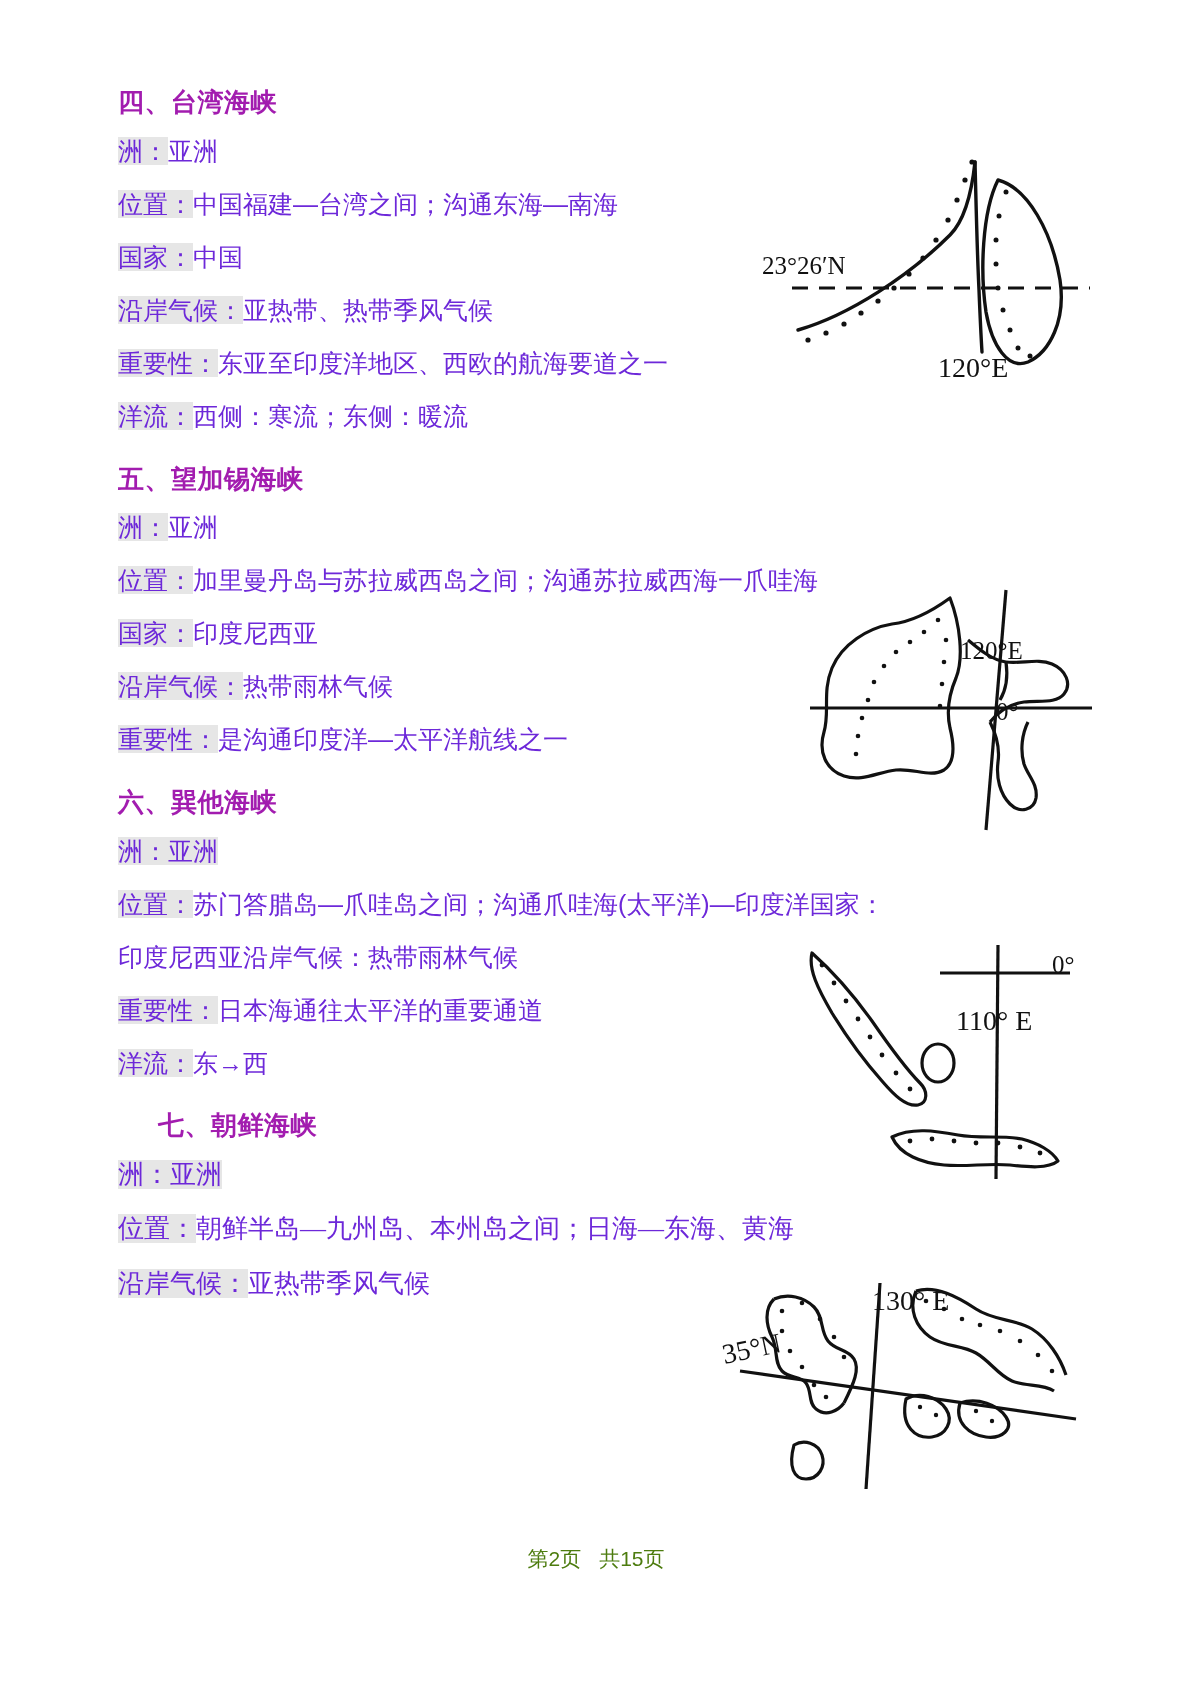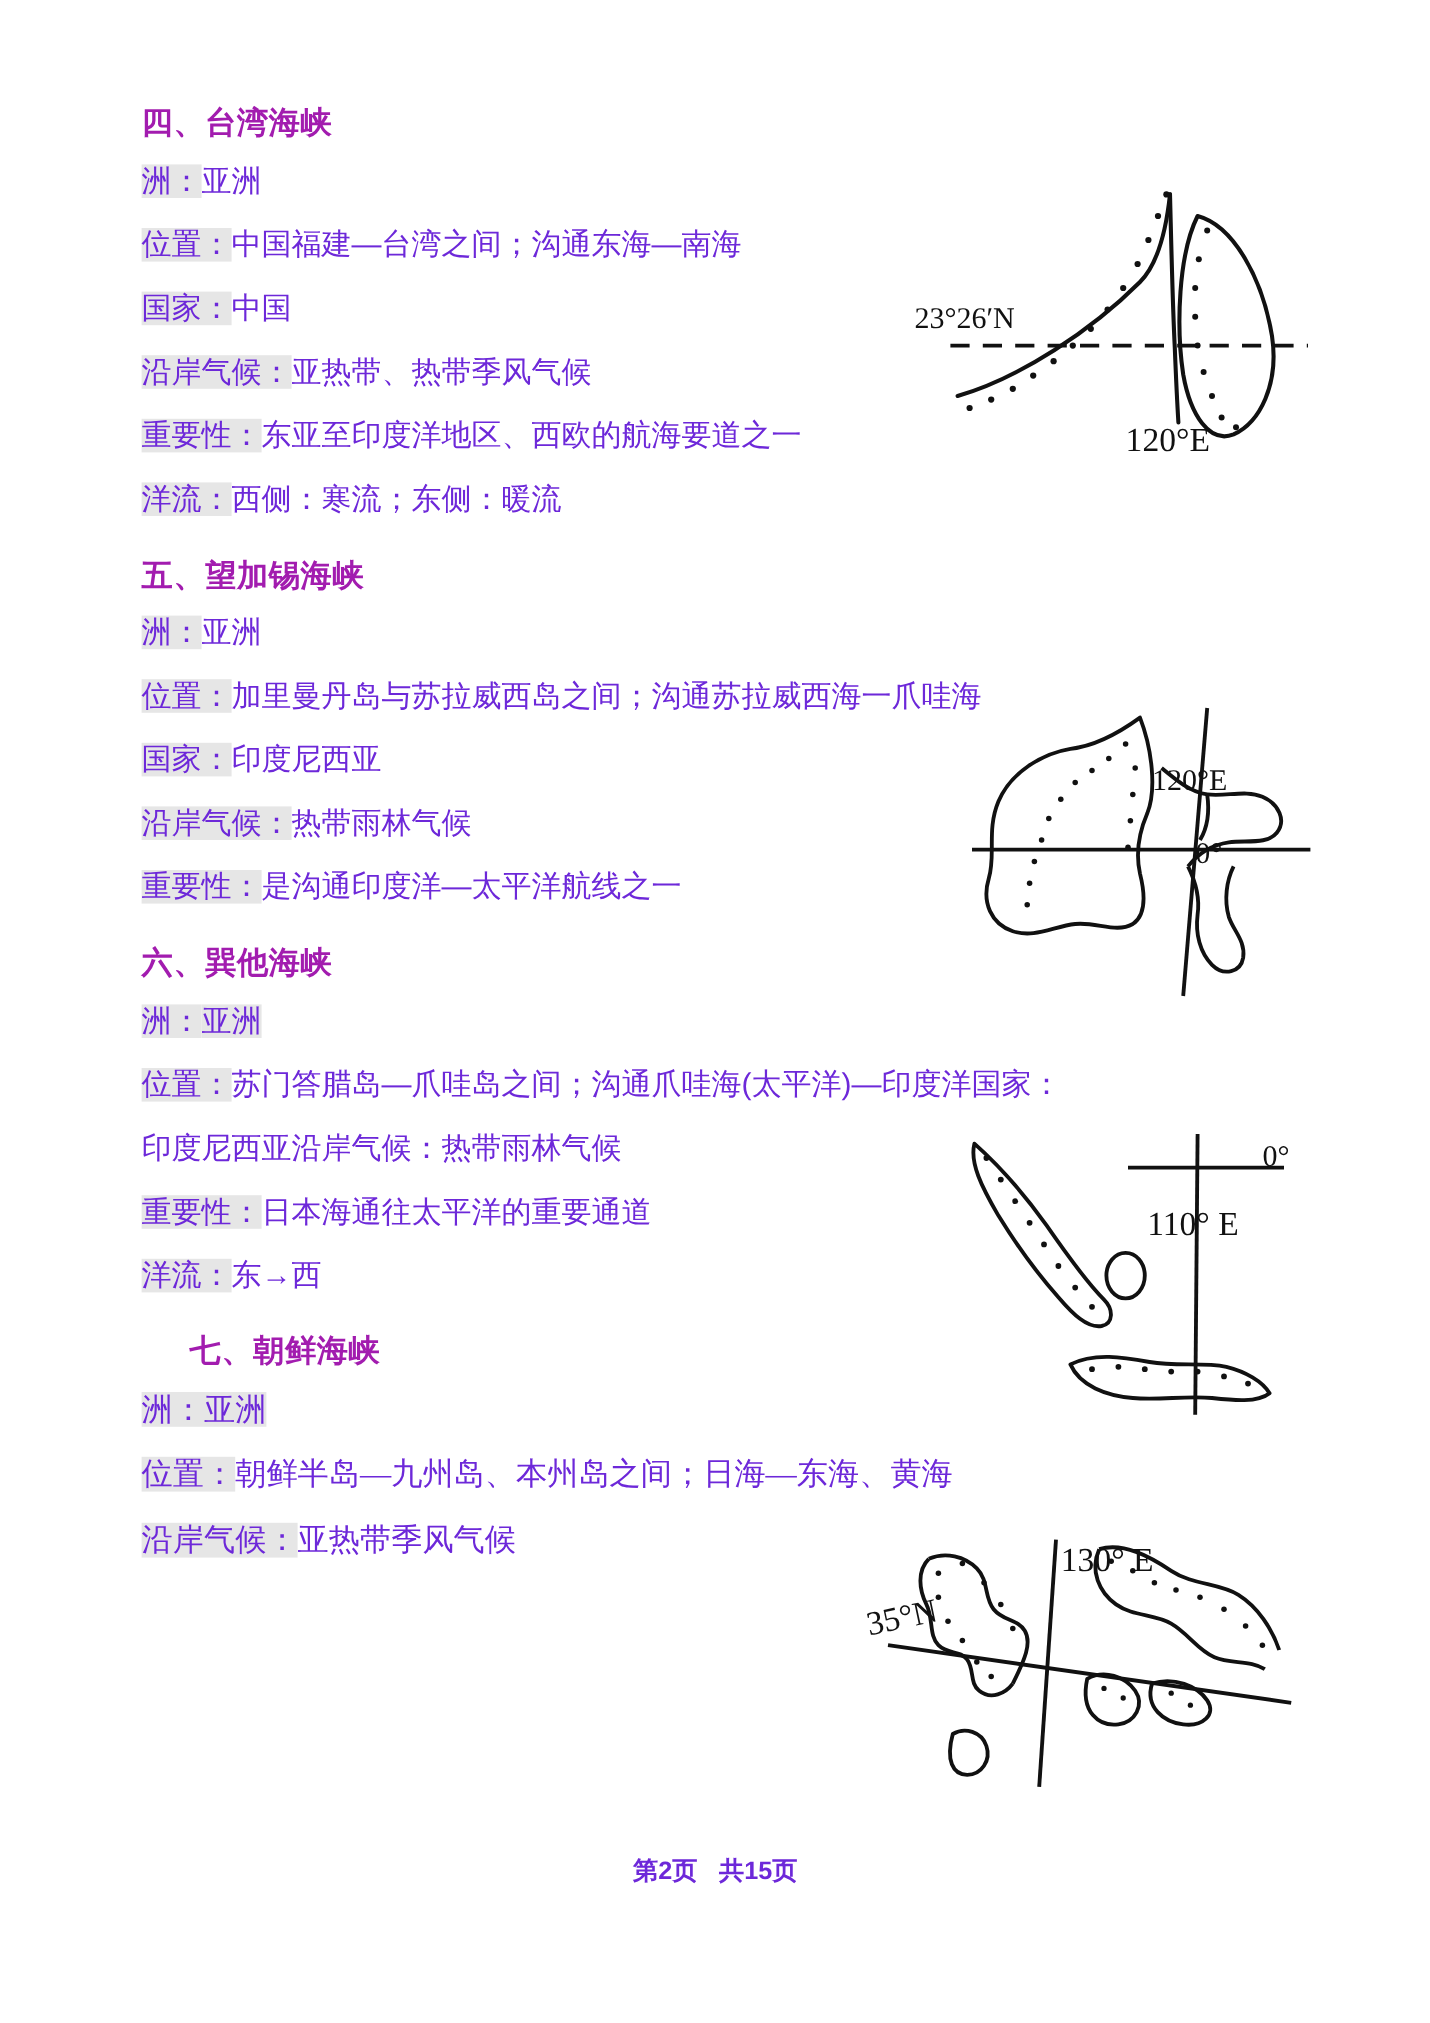--- a/index.html
+++ b/index.html
@@ -55,22 +55,22 @@
   .fig-label.big { font-size: 28px; }
 
   
   .footer {
     position: absolute;
     left: 0;
     right: 0;
     top: 1545px;
     text-align: center;
     font-size: 21px;
-    font-weight: bold;
-    color: #6d28d9;
+    font-weight: normal;
+    color: #4d7c0f;
     font-family: "Liberation Sans", "DejaVu Sans", sans-serif;
   }
   .footer .gap { display: inline-block; width: 18px; }
 </style>
 </head>
 <body>
 
 <div class="page">
 
   <div class="content">
@@ -309,21 +309,21 @@
         <circle cx="190" cy="132" r="2.2"></circle>
           <circle cx="206" cy="140" r="2.2"></circle>
         <circle cx="246" cy="136" r="2.2"></circle>
           <circle cx="262" cy="146" r="2.2"></circle>
       </g>
 
       <line x1="10" y1="96" x2="346" y2="144" stroke="#111" stroke-width="3.2"></line>
 
       <line x1="150" y1="8" x2="136" y2="214" stroke="#111" stroke-width="3.2"></line>
     </svg>
-    <div class="fig-label big" style="left:154px; top:10px;">130° E</div>
+    <div class="fig-label big" style="left:142px; top:10px;">130° E</div>
     <div class="fig-label big" style="left:-8px; top:58px; transform: rotate(-12deg);">35°N</div>
   </div>
 
   <div class="footer">
     <span>第2页</span><span class="gap"></span><span>共15页</span>
   </div>
 
 </div>
 
 </body></html>

